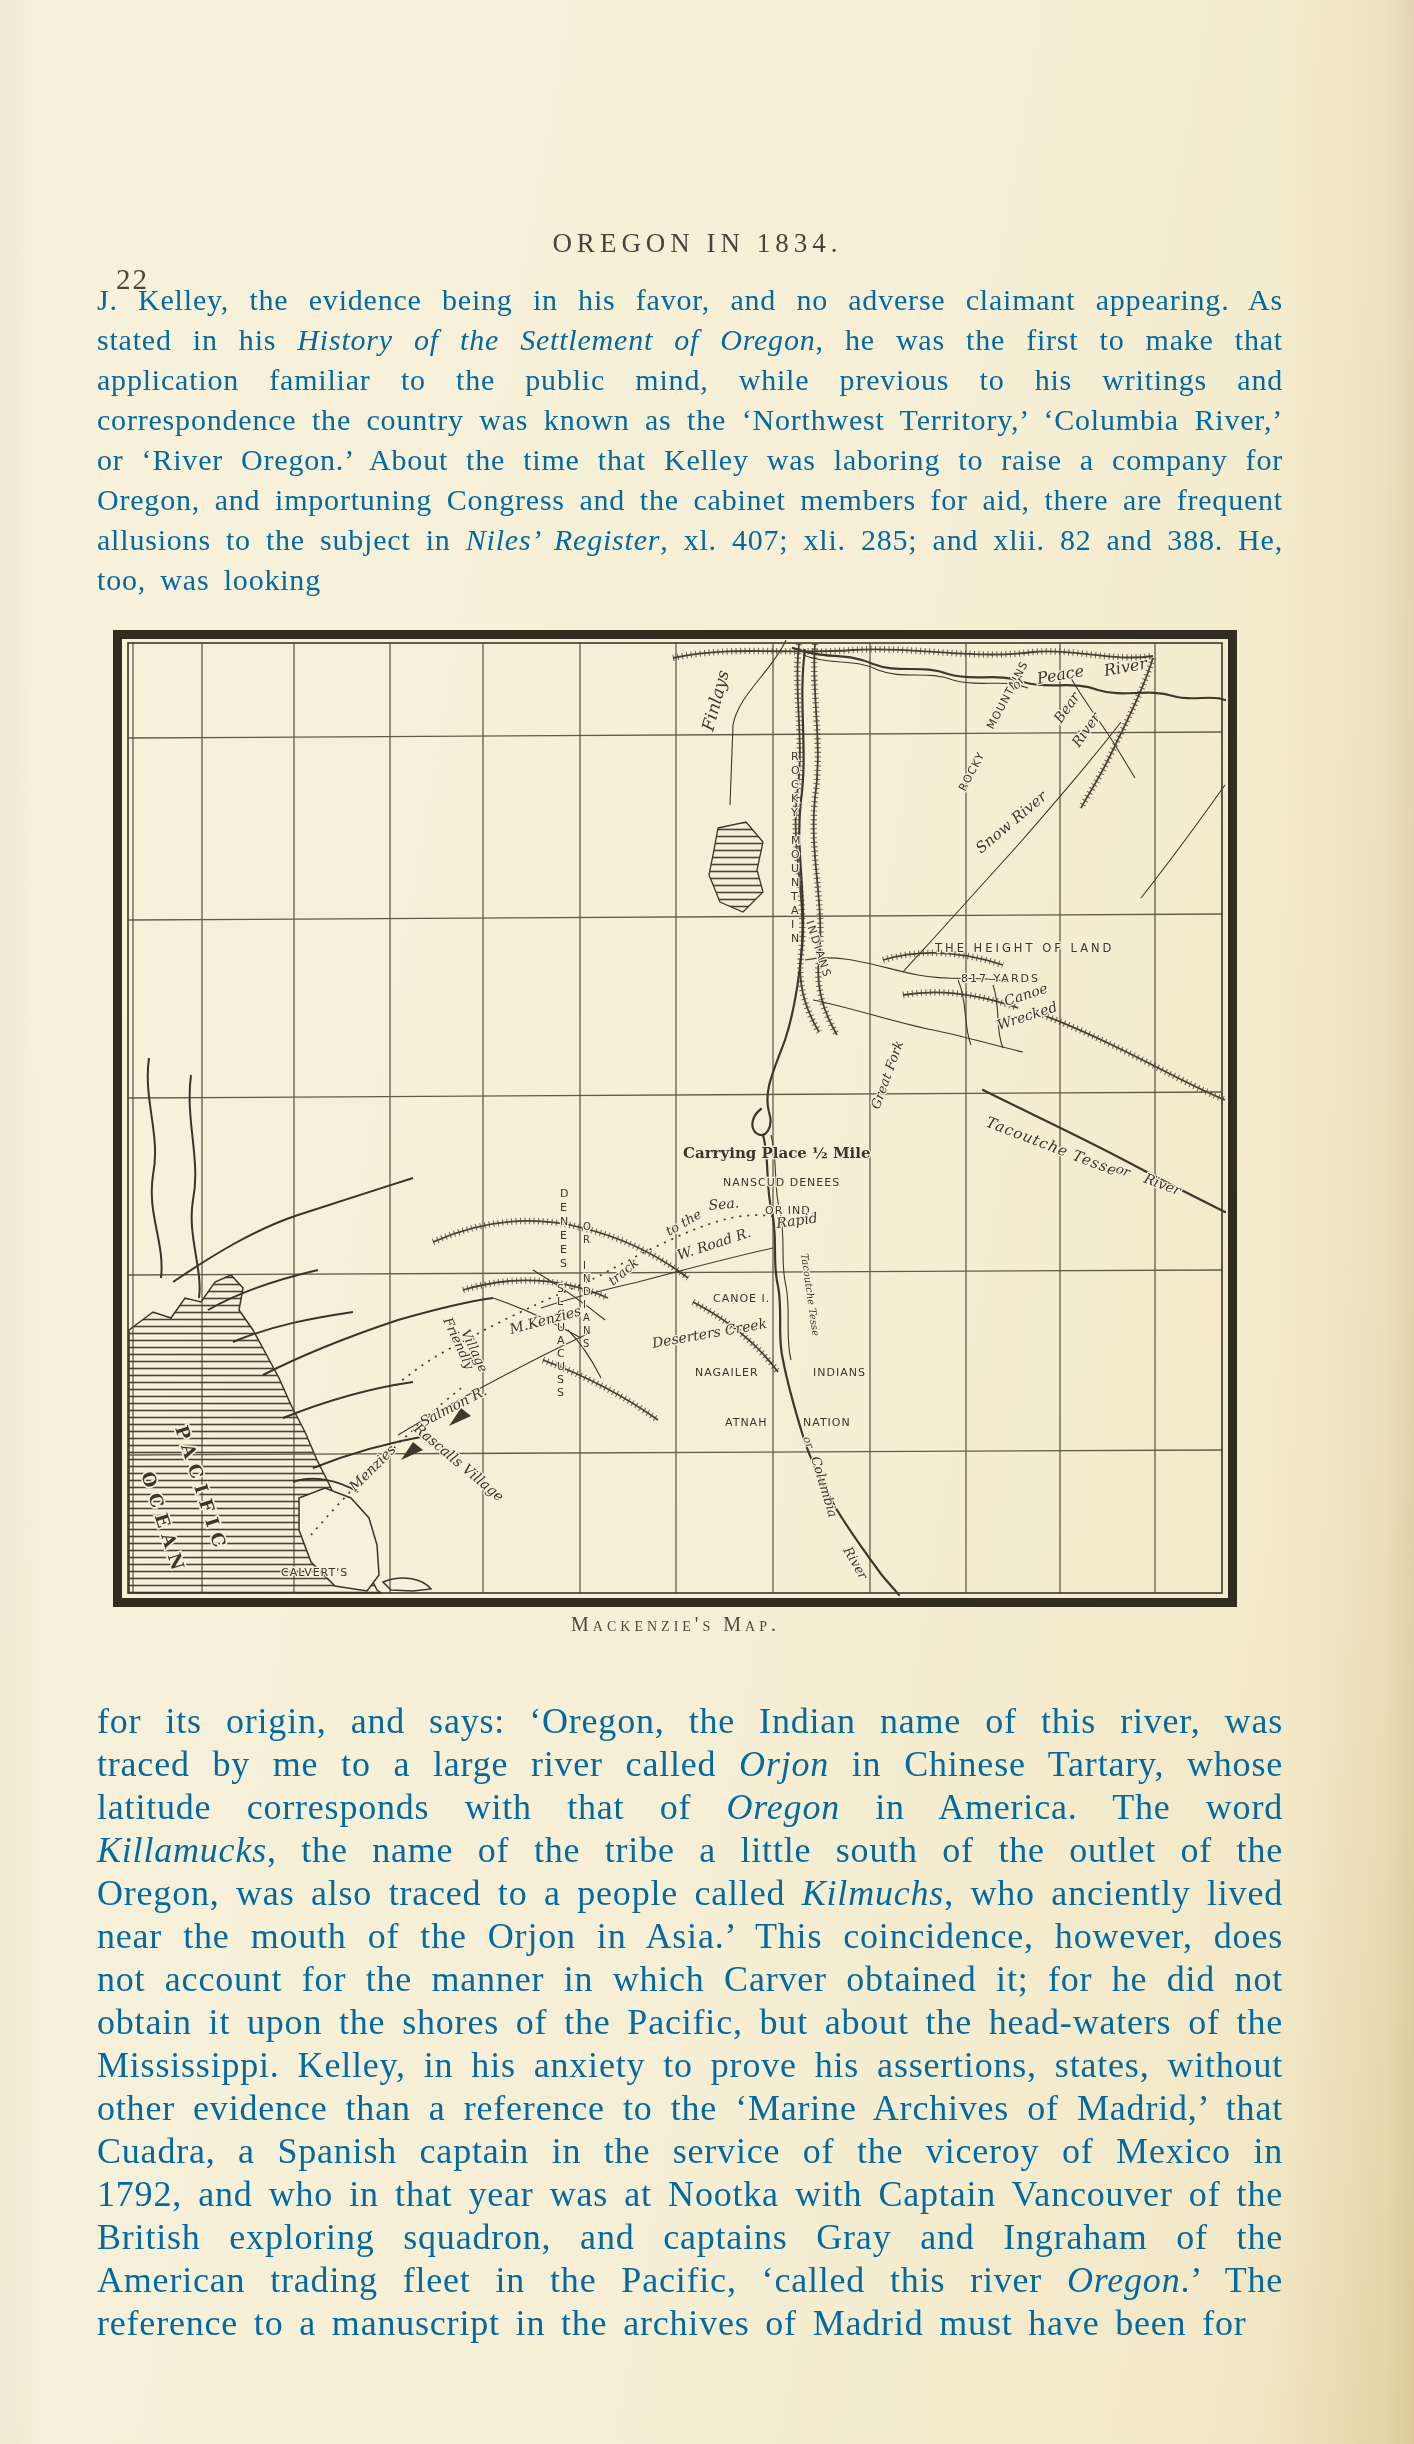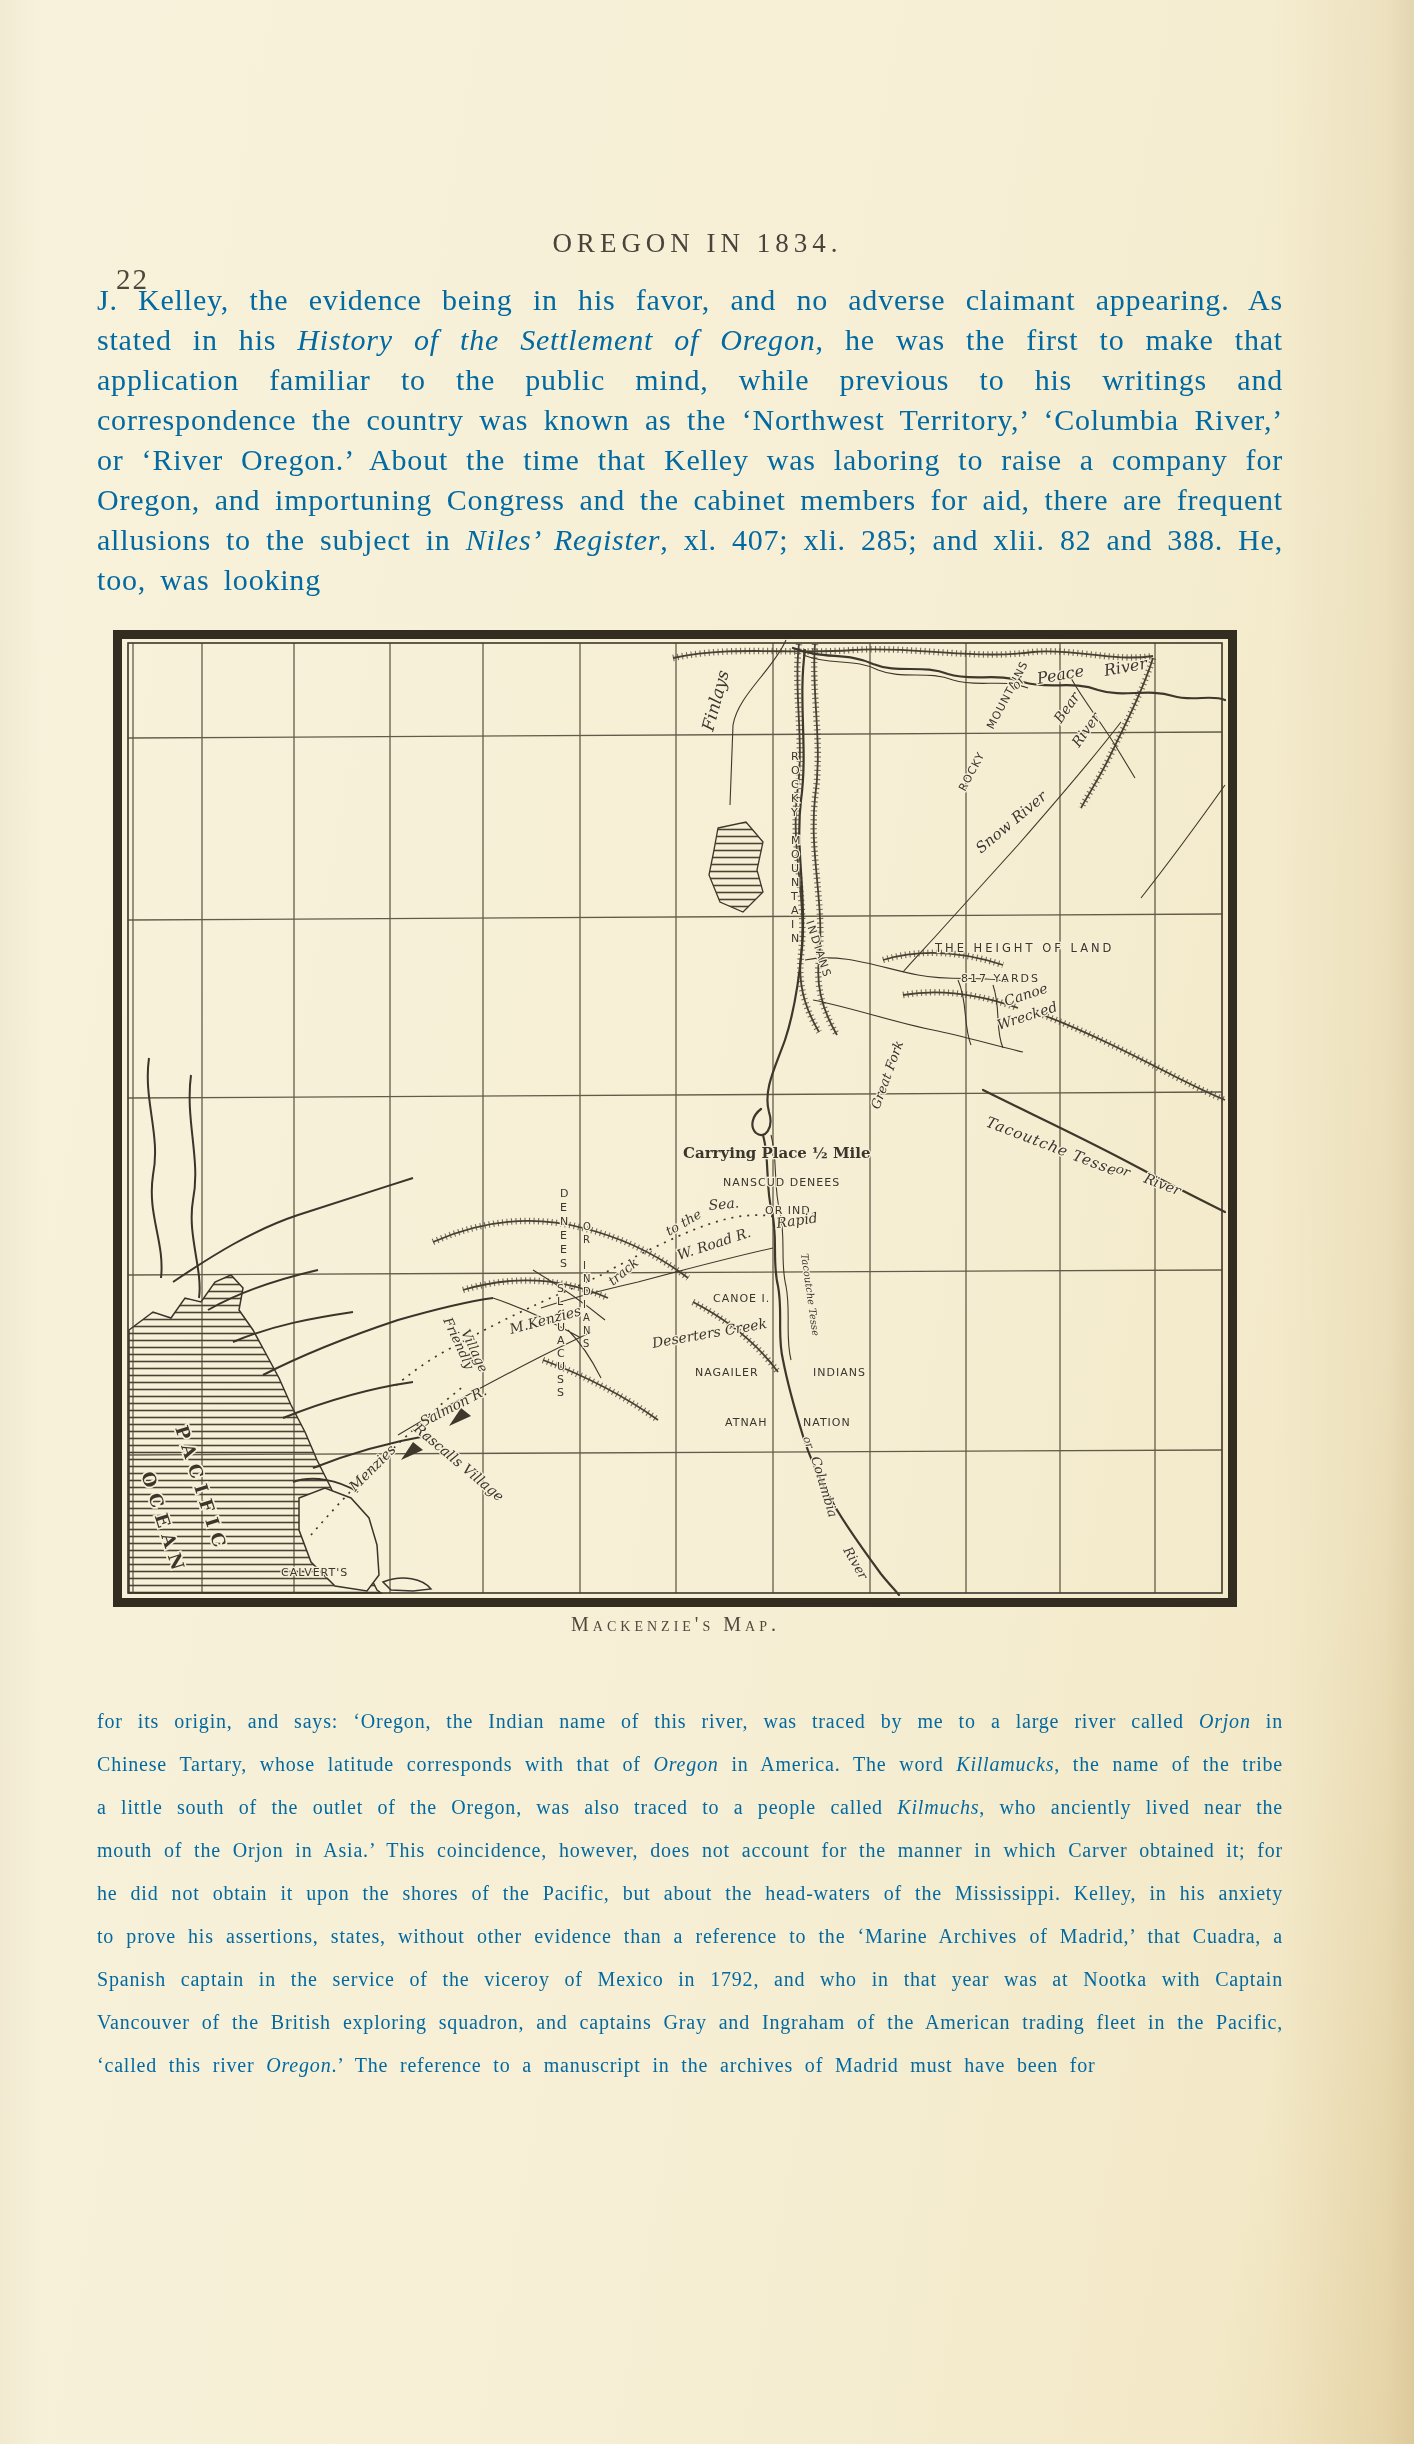--- a/index.html
+++ b/index.html
@@ -10,21 +10,21 @@
     color:#4b433a;
   }
   .edge-shade{position:absolute;inset:0;pointer-events:none;
     background:linear-gradient(90deg,rgba(120,95,50,.05) 0%,rgba(0,0,0,0) 3%,rgba(0,0,0,0) 90%,rgba(170,135,70,.10) 98%,rgba(150,115,55,.18) 100%);}
   #pageno{position:absolute;left:116px;top:248px;font-size:29px;letter-spacing:2px;color:#50473c;margin-top:15px;}
   #header{position:absolute;left:115px;top:228px;width:1165px;text-align:center;
     font-size:27px;letter-spacing:5px;color:#4a433c;}
   .para{position:absolute;left:97px;width:1186px;text-align:justify;
     color:#0369a1;word-spacing:6px;letter-spacing:0.8px;}
   #para1{top:280px;font-size:30px;line-height:40px;}
-  #para2{top:1700px;font-size:20px;line-height:43px;}
+  #para2{top:1700px;font-size:36px;line-height:43px;}
   .it{font-style:italic;}
   #map-wrap{position:absolute;left:113px;top:630px;width:1125px;height:978px;}
   #caption{position:absolute;left:113px;top:1613px;width:1125px;text-align:center;
     font-variant:small-caps;font-size:20px;letter-spacing:4px;color:#51483b;}
   
   .border-outer{fill:none;stroke:#332c21;stroke-width:9px;}
   .border-inner{fill:none;stroke:#3d362a;stroke-width:1.6px;}
   .grid{stroke:#4a4231;stroke-width:1.3px;opacity:.85;}
   .coast{stroke:#3b342a;stroke-width:2px;fill:none;stroke-linejoin:round;}
   .riv1{stroke:#3e372b;stroke-width:2.2px;fill:none;stroke-linecap:round;}

